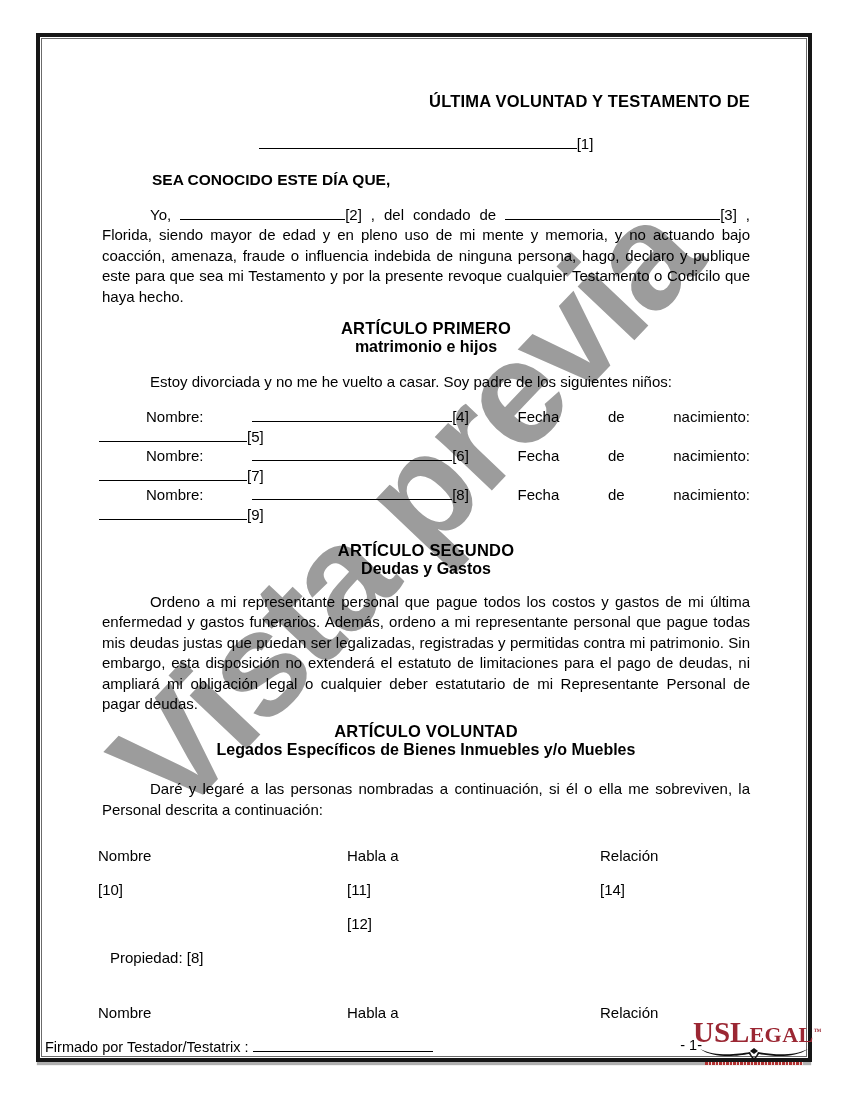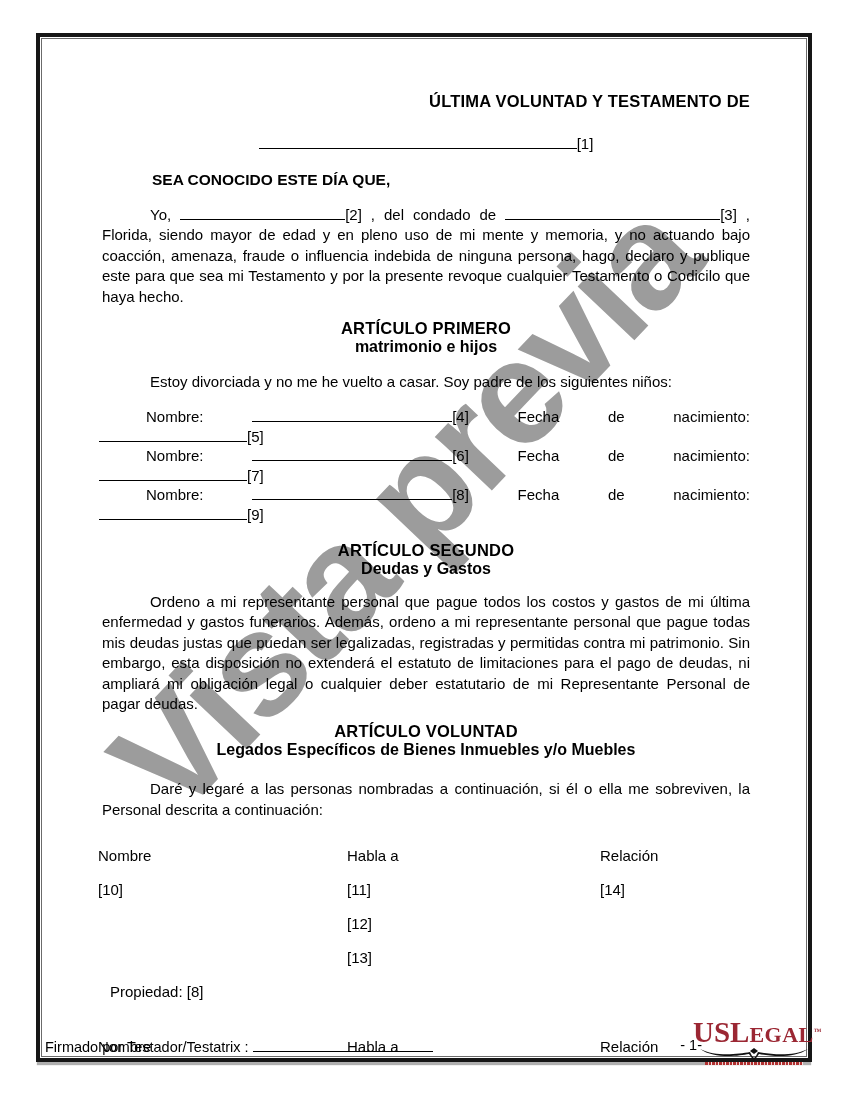--- a/index.html
+++ b/index.html
@@ -139,21 +139,20 @@
     <div class="beq-table">
       <div class="beq-grid">
         <div class="beq-col">
           <div>Nombre</div>
           <div>[10]</div>
         </div>
         <div class="beq-col">
           <div>Habla a</div>
           <div>[11]</div>
           <div>[12]</div>
-          <div>[13]</div>
         </div>
         <div class="beq-col">
           <div>Relación</div>
           <div>[14]</div>
         </div>
       </div>
 
       <div class="prop-line">
         <span>Propiedad:</span>
         <span>[8]</span>

